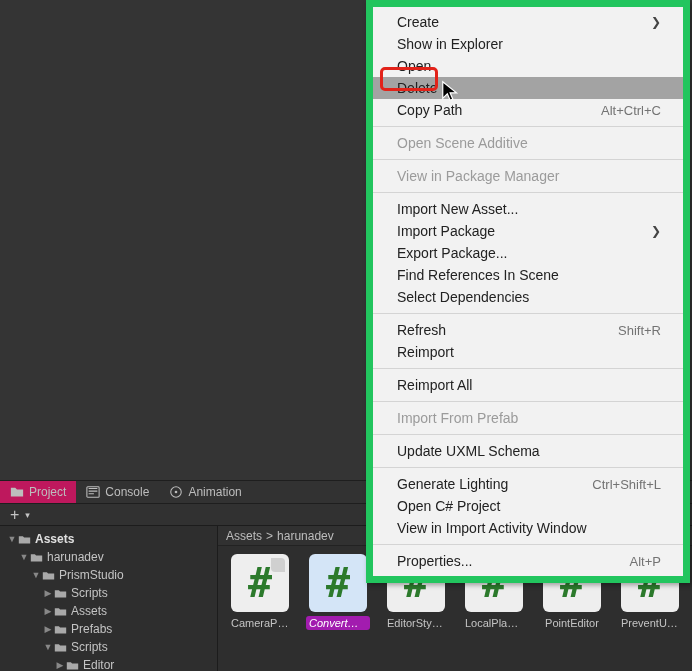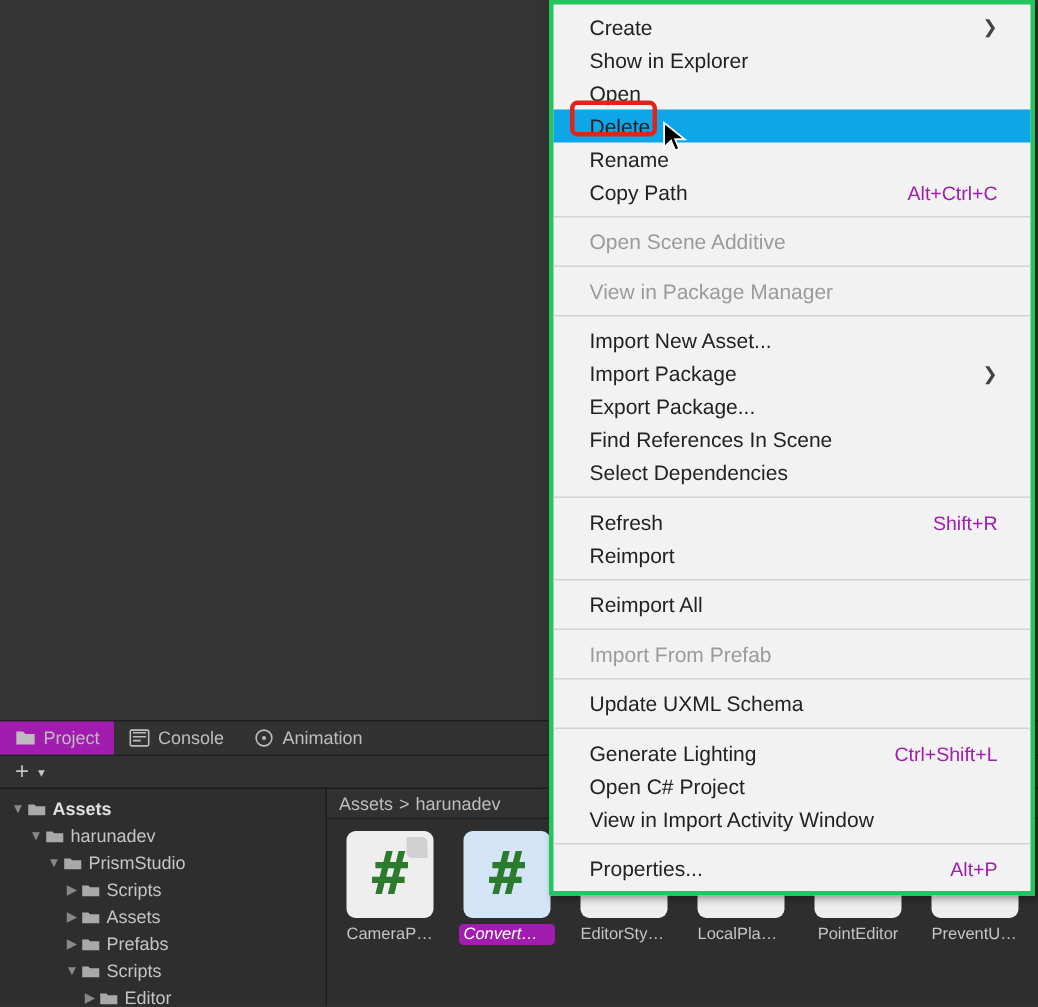--- a/index.html
+++ b/index.html
@@ -4,21 +4,21 @@
 <style>
   * { box-sizing: border-box; margin: 0; padding: 0; font-family: "Segoe UI", Arial, sans-serif; }
   body { background: #333333; width: 692px; height: 671px; overflow: hidden; position: relative; color: #c4c4c4; font-size: 12px; }
 
   
   .viewport { position: absolute; left: 0; top: 0; width: 692px; height: 480px; background: #343434; }
 
   
   .tabs { position: absolute; left: 0; top: 480px; width: 692px; height: 24px; background: #323232; display: flex; align-items: center; border-top: 1px solid #1e1e1e; border-bottom: 1px solid #1e1e1e; }
   .tab { display: flex; align-items: center; gap: 5px; padding: 0 10px; height: 100%; color: #bdbdbd; cursor: pointer; }
-  .tab.active { background: #a21caf; justify-content: flex-end; }
+  .tab.active { background: #be185d; justify-content: flex-end; }
   .tab svg { width: 14px; height: 14px; fill: #bdbdbd; }
   .plus-row { position: absolute; left: 0; top: 504px; width: 692px; height: 22px; background: #313131; display:flex; align-items:center; padding-left:6px; border-bottom:1px solid #1c1c1c; }
   .plus-row .plus { font-size: 16px; color:#c4c4c4; cursor:pointer; padding:0 4px;}
   .plus-row .caret { margin-left:2px; font-size:9px; color:#c4c4c4; }
 
   
   .lower { position: absolute; left: 0; top: 526px; width: 692px; height: 145px; display: flex; background: #2e2e2e; }
   .tree { width: 225px; border-right: 1px solid #1c1c1c; padding-top: 4px; overflow:hidden; }
   .tree-row { display: flex; align-items: center; height: 18px; padding-left: 6px; color: #c4c4c4; cursor:pointer; }
   .tree-row .arrow { width: 12px; text-align: center; color: #888; font-size: 9px;}
@@ -34,25 +34,25 @@
   .thumbs { flex:1; display:flex; gap:14px; padding:8px 10px; }
   .thumb { display:flex; flex-direction:column; align-items:center; width:64px; cursor:pointer; }
   .thumb .icon-box { width:58px; height:58px; background:#eeeeee; border-radius:6px; display:flex; align-items:center; justify-content:center; position:relative;}
   .thumb .icon-box.selected-alt { background:#d4e5f7; }
   .thumb .hash { font-size:40px; font-weight:700; color:#2c7a2c; font-family: monospace;}
   .thumb .corner { position:absolute; right:4px; top:4px; width:14px; height:14px; background:#d0d0d0; border-radius:0 4px 0 4px;}
   .thumb .label { margin-top:4px; font-size:11px; color:#c4c4c4; max-width:64px; overflow:hidden; text-overflow:ellipsis; white-space:nowrap; text-align:center; padding:1px 3px; border-radius:3px;}
   .thumb .label.selected { background:#a21caf; color:#fff;font-style:italic; }
 
   
-  .context-menu { position: absolute; left: 366px; top: 0; width: 324px; background: #f2f2f2; border: 3px solid #22c55e; box-shadow: 2px 2px 5px rgba(0,0,0,0.35); padding: 4px 0; color: #222; font-size: 14px;}
+  .context-menu { position: absolute; left: 366px; top: 0; width: 324px; background: #f2f2f2; border: 7px solid #22c55e; box-shadow: 2px 2px 5px rgba(0,0,0,0.35); padding: 4px 0; color: #222; font-size: 14px;}
   .cm-item { display:flex; align-items:center; justify-content:space-between; height:22px; padding: 0 22px 0 24px; cursor:pointer;}
-  .cm-item.hl { background:#0ea5e9;text-align:center; }
+  .cm-item.hl { background:#a3a3a3;text-align:center; }
   .cm-item.disabled { color:#9b9b9b; cursor:default; }
-  .cm-item .shortcut { color:#a21caf; font-size:13px; }
+  .cm-item .shortcut { color:#737373; font-size:13px; }
   .cm-item .chev { color:#444; font-size:12px; }
   .cm-sep { height:1px; background:#d4d4d4; margin:5px 0; }
 
   
   .red-box { position:absolute; left:380px; top:67px; width:58px; height:24px; border:3px solid #e2231a; border-radius:5px; pointer-events:none; z-index:20;}
 
   
   .cursor { position:absolute; left:440px; top:80px; width:22px; height:22px; z-index:21; pointer-events:none;}
 </style>
 </head>
@@ -208,23 +208,20 @@
   <div class="cm-item">
       <span>Show in Explorer</span>
     </div>
   <div class="cm-item">
       <span>Open</span>
     </div>
   <div class="cm-item hl">
       <span>Delete</span>
     </div>
   <div class="cm-item">
-      <span>Rename</span>
-    </div>
-  <div class="cm-item">
     <span>Copy Path</span>
     <span class="shortcut">Alt+Ctrl+C</span>
   </div>
   <div class="cm-sep"></div>
   <div class="cm-item disabled">
       <span>Open Scene Additive</span>
     </div>
   <div class="cm-sep"></div>
   <div class="cm-item disabled">
       <span>View in Package Manager</span>

